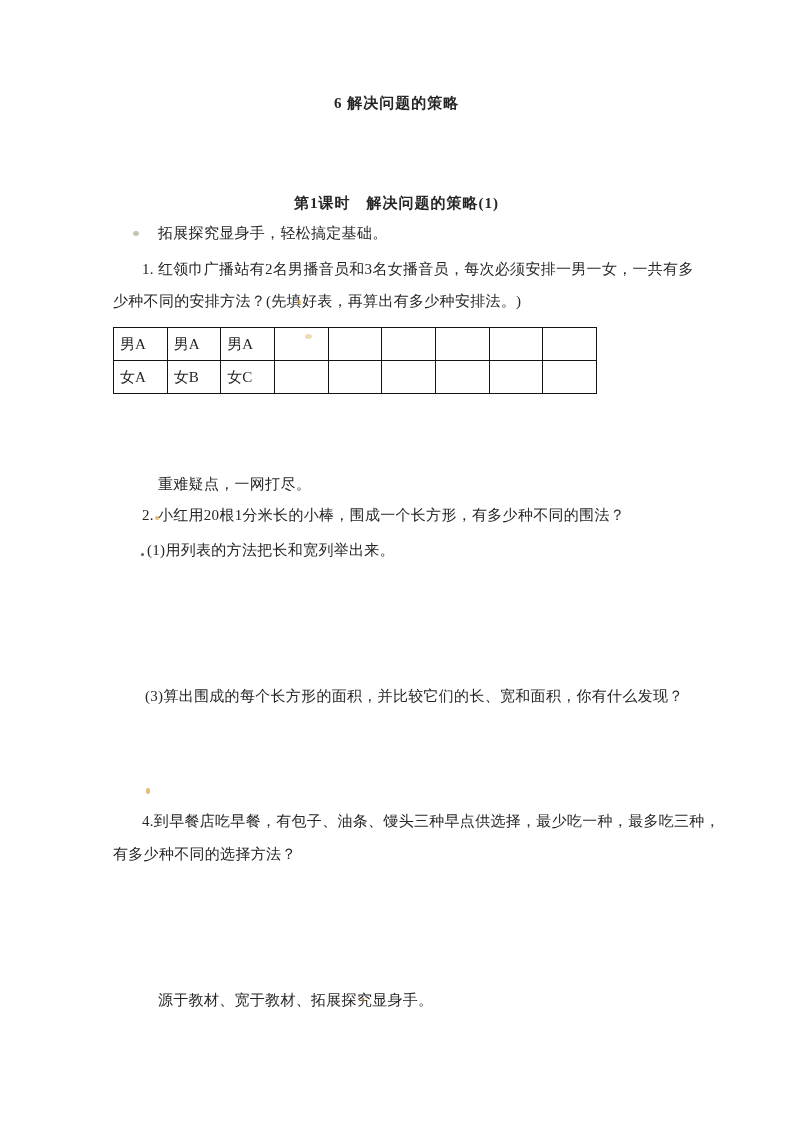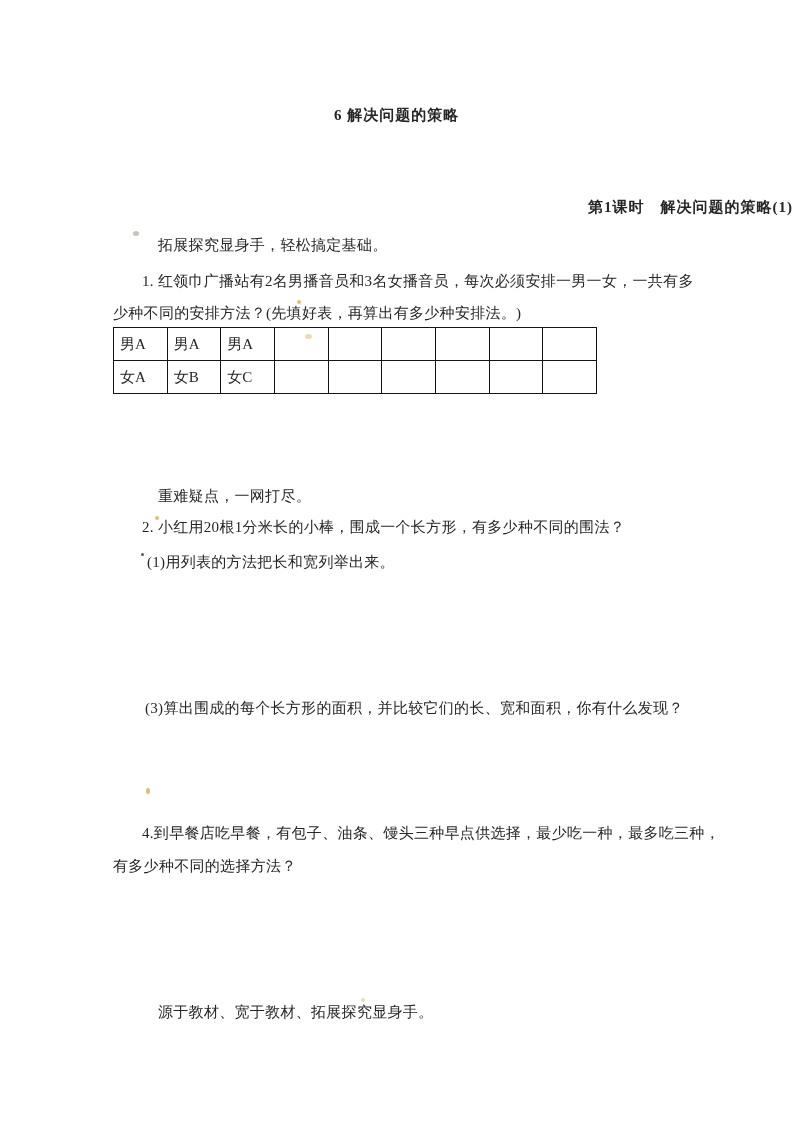--- a/index.html
+++ b/index.html
@@ -14,21 +14,20 @@
     position:relative;
     width:793px;height:1122px;
     background:#ffffff;
   }
   .tl{
     position:absolute;
     font-size:15px;
     line-height:17px;
     white-space:nowrap;
     letter-spacing:0.3px;
-    margin-top:12px;
   }
   .center{
     left:0;width:100%;
     text-align:center;
   }
   .heavy{font-weight:700;letter-spacing:1px;}
   table.fill-table{
     position:absolute;
     left:113px;top:327px;
     width:484px;
@@ -53,21 +52,21 @@
   .mark.gray{background:var(--stray_gray,#b9b59f);opacity:.8;}
   .mark.dark{background:var(--stray_dark,#4a4a44);opacity:.9;}
 </style>
 </head>
 <body>
 
 <div id="page">
 
   <div class="tl center heavy" style="top:95px;">6 解决问题的策略</div>
 
-  <div class="tl center heavy" style="top:187px;text-align:right;">第1课时　解决问题的策略(1)</div>
+  <div class="tl center heavy" style="top:195px;">第1课时　解决问题的策略(1)</div>
 
   <div class="tl" style="left:158px;top:225px;">拓展探究显身手，轻松搞定基础。</div>
 
   <div class="tl" style="left:142px;top:261px;">1. 红领巾广播站有2名男播音员和3名女播音员，每次必须安排一男一女，一共有多</div>
 
   <div class="tl" style="left:113px;top:293px;text-align:right;">少种不同的安排方法？(先填好表，再算出有多少种安排法。)</div>
 
   <table class="fill-table">
     <tbody>
         <tr>

